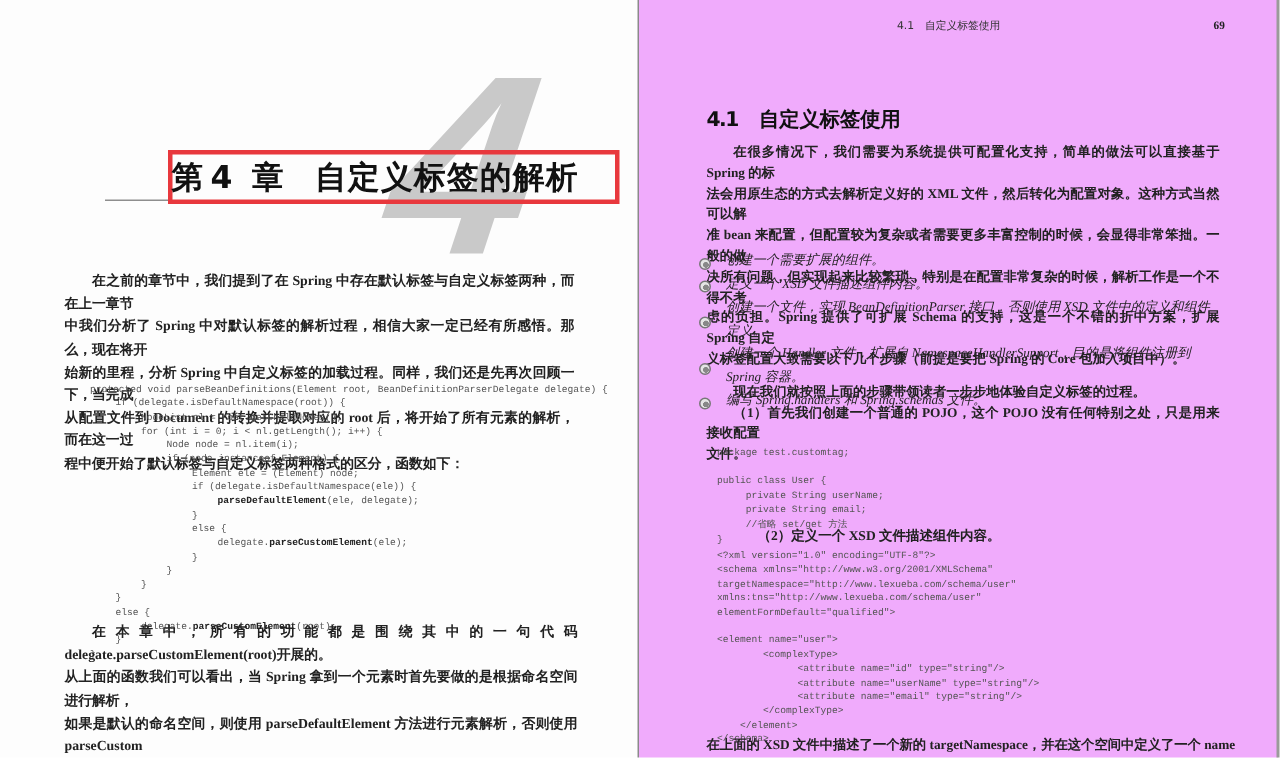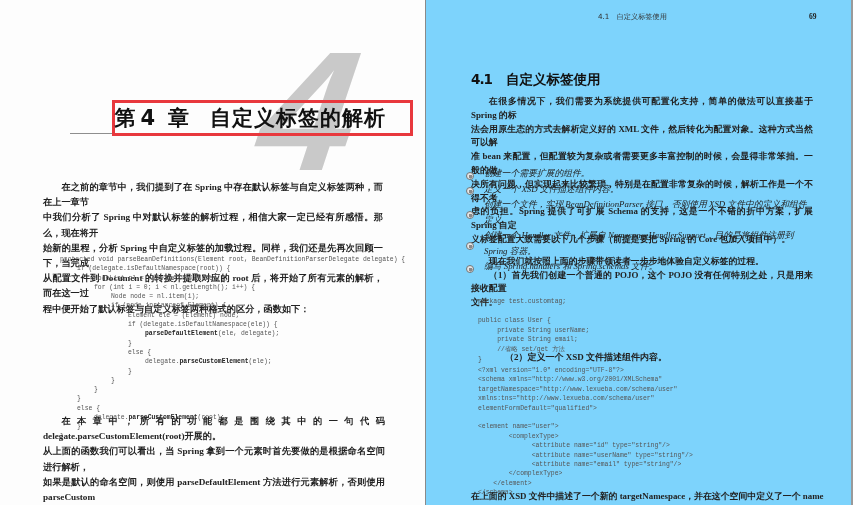--- a/index.html
+++ b/index.html
@@ -4,21 +4,21 @@
 <style>
   html, body { margin:0; padding:0; }
   body {
     width:853px; height:505px; overflow:hidden; position:relative;
     background:#ffffff;
     font-family:"Liberation Serif","DejaVu Serif",serif;
     color:#1a1a1a;
   }
   .page { position:absolute; top:0; height:505px; }
   .left-page { left:0; width:425px; background:#fdfdfd; }
-  .right-page { left:426px; width:426px; background:#7dd3fc; }
+  .right-page { left:426px; width:426px; background:#f0abfc; }
   .spine { position:absolute; left:425px; top:0; width:1px; height:505px; background:#8a8a8a; }
   .right-edge { position:absolute; left:851px; top:0; width:2px; height:505px; background:#9a9a9a; }
 
   
   .big-four {
     position:absolute; left:262px; top:36px;
     font-family:"Liberation Sans","DejaVu Sans",sans-serif;
     font-weight:bold; font-style:italic;
     font-size:170px; line-height:150px; color:#c9c9c9;
     transform:skewX(-8deg);

